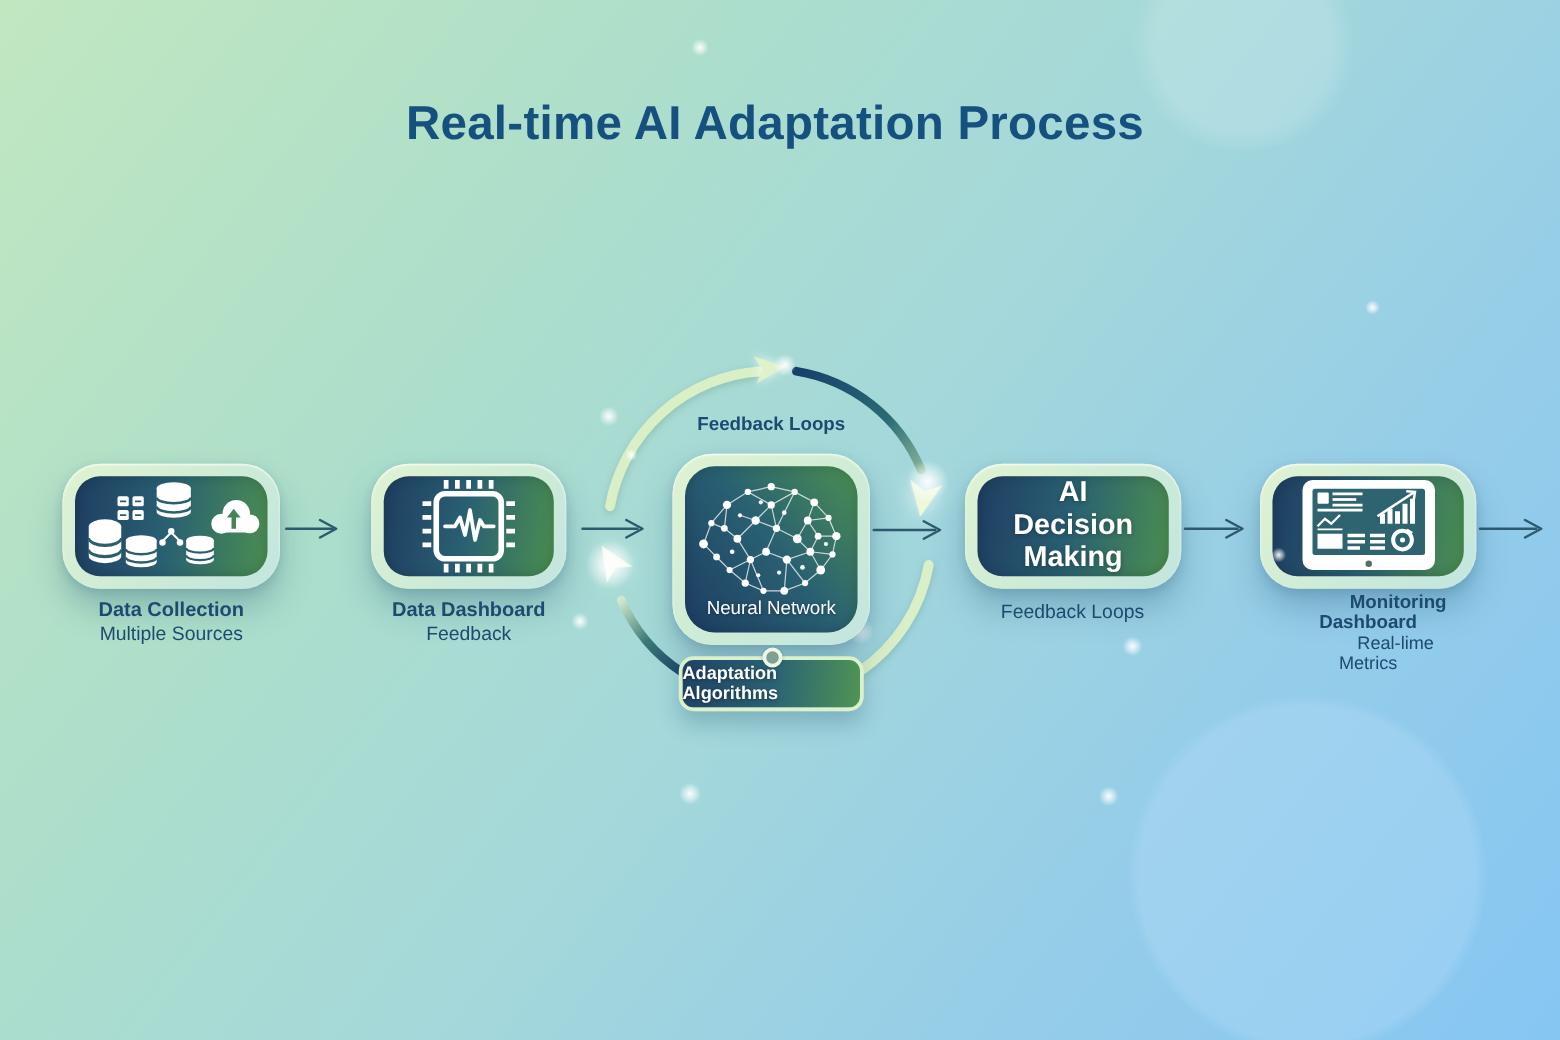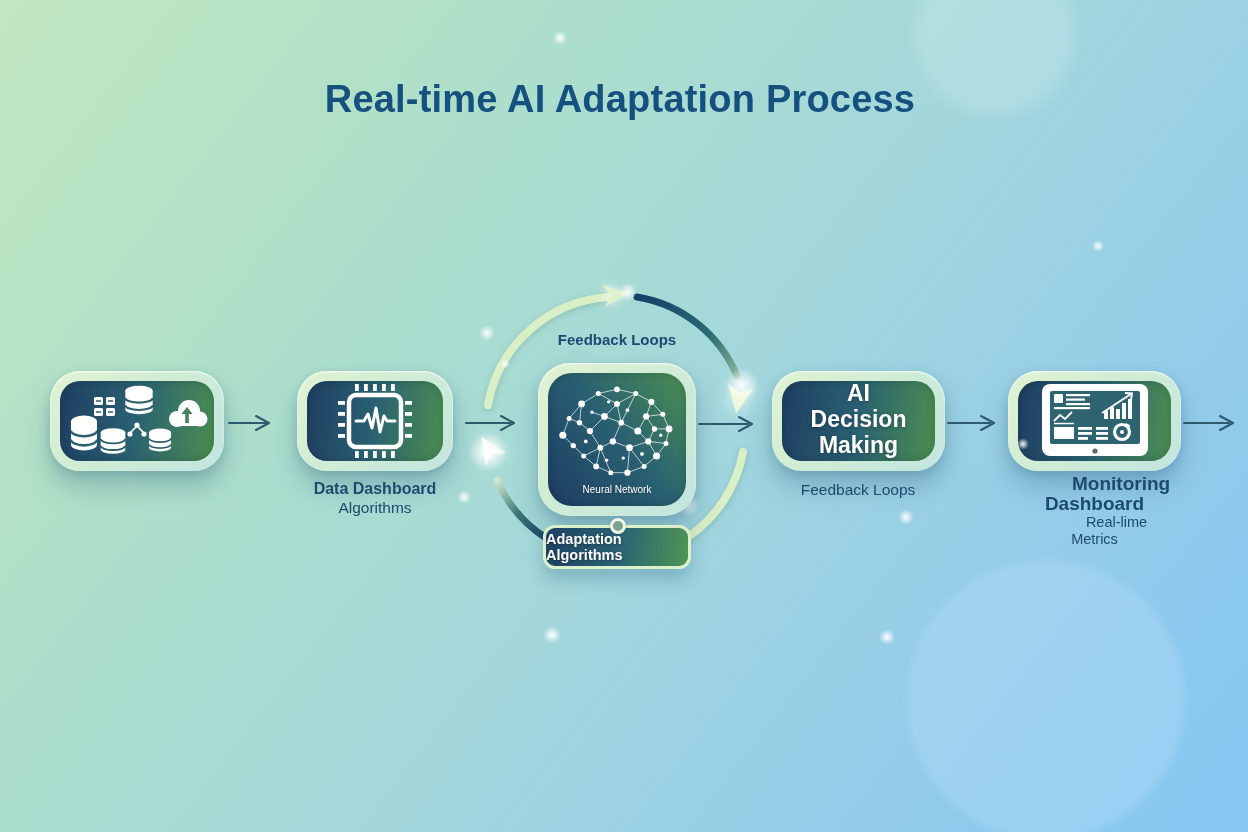--- a/index.html
+++ b/index.html
@@ -29,21 +29,21 @@
   }
   .panel svg{position:absolute;left:0;top:0;}
   .panel-square{border-radius:24px;background:linear-gradient(52deg,#1d3c62 0%,#296072 52%,#4b9052 100%);}
   
   .node-label{
     text-align:center;color:#1d4a6f;font-size:15.5px;line-height:1.22;z-index:4;
   }
   .node-label b{font-size:16px;}
   .inner-caption{
     position:absolute;left:0;right:0;bottom:11px;text-align:center;color:#ffffff;
-    font-size:10px;text-shadow:0 1px 3px rgba(0,0,0,.35);
+    font-size:15px;text-shadow:0 1px 3px rgba(0,0,0,.35);
   }
   .big-inner{
     position:absolute;left:0;right:0;top:50%;transform:translateY(-52%);
     text-align:center;color:#ffffff;font-size:23px;font-weight:700;line-height:1.12;
     text-shadow:0 1px 4px rgba(0,0,0,.3);padding:0 14px;
   }
   .loop-label{
     text-align:center;color:#1b4a72;font-size:15px;font-weight:700;z-index:2;
   }
   .adapt-box{
@@ -167,20 +167,24 @@
         <g transform="translate(127,36)">
           <circle cx="-10" cy="2" r="8" fill="#ffffff"></circle>
           <circle cx="2" cy="-6" r="11" fill="#ffffff"></circle>
           <circle cx="13" cy="2" r="7.5" fill="#ffffff"></circle>
           <rect x="-16" y="-2" width="32" height="11" rx="5.5" fill="#ffffff"></rect>
           <rect x="-1.8" y="-5" width="3.6" height="11" fill="#478457"></rect>
           <path d="M0,-10 L-5.5,-3 L5.5,-3 Z" fill="#478457"></path>
         </g>
       </svg>
     </div>
+  </div>
+  <div class="abs node-label" style="left:47px;top:479px;width:180px;">
+    <b>Data Collection</b><br>
+    <span>Multiple Sources</span>
   </div>
 
   <div class="abs frame" style="left:297px;top:371px;width:156px;height:100px;">
     <div class="panel">
       <svg width="136" height="80" viewBox="0 0 136 80">
         <g stroke="#ffffff" fill="none">
           <rect x="42" y="14" width="52" height="52" rx="7" stroke-width="4.5"></rect>
           <path d="M49,40 h8 l4,-7 l4,14 l4,-20 l4,24 l4,-16 l3,5 h8" stroke-width="3" stroke-linecap="round" stroke-linejoin="round"></path>
         </g>
         <g fill="#ffffff">
@@ -201,21 +205,21 @@
           <rect x="98" y="20" width="7" height="3.8"></rect>
             <rect x="98" y="31" width="7" height="3.8"></rect>
             <rect x="98" y="42" width="7" height="3.8"></rect>
             <rect x="98" y="53" width="7" height="3.8"></rect>
         </g>
       </svg>
     </div>
   </div>
   <div class="abs node-label" style="left:285px;top:479px;width:180px;">
     <b>Data Dashboard</b><br>
-    <span>Algorithms</span>
+    <span>Feedback</span>
   </div>
 
   <div class="abs frame" style="left:538px;top:363px;width:158px;height:153px;border-radius:32px;">
     <div class="panel panel-square">
       <svg width="138" height="100" viewBox="0 0 120 96" style="left:0;top:8px;">
         <g stroke="#ffffff" stroke-width="0.9" opacity="0.75" fill="none">
           <path d="M8,52 L14,36 L26,22 L42,12 L60,8 L78,12 L93,20 L104,32 L110,46 L107,60 L98,72 L86,82 L70,88 L54,88 L40,82 L28,72 L18,62 L8,52"></path>
           <path d="M14,36 L24,40 L34,48 L44,64 L28,72 M34,48 L48,34 L60,22 L42,12 M48,34 L64,40 L80,48 L90,58 L98,72 M64,40 L56,58 L72,64 L86,82 M56,58 L44,64 L54,88 M72,64 L90,58 L107,60 M60,22 L78,12 M60,22 L64,40 M80,48 L88,34 L93,20 M88,34 L104,32 M96,46 L110,46 M96,46 L88,34 M96,46 L90,58 M24,40 L26,22 M44,64 L40,82 M72,64 L70,88 M48,34 L36,30 M64,40 L70,28 L78,12"></path>
         </g>
         <g fill="#ffffff">
@@ -307,21 +311,21 @@
           <path d="M84,32 L113,13" stroke-width="2"></path>
           <path d="M107,12 L114,12.5 L113,19" stroke-width="2"></path>
           <circle cx="104" cy="51" r="7.5" stroke-width="3.2"></circle>
         </g>
         <circle cx="104" cy="51" r="2" fill="#ffffff"></circle>
         <rect x="108" y="42" width="5" height="2.4" fill="#ffffff" transform="rotate(30 108 42)"></rect>
       </svg>
     </div>
   </div>
   <div class="abs node-label" style="left:1024px;top:474px;width:141px;line-height:1.06;">
-    <b style="font-size:19px;margin-left:48px;">Monitoring Dashboard</b><br>
+    <b style="font-size:15px;margin-left:48px;">Monitoring Dashboard</b><br>
     <span style="font-size:14.5px;margin-left:44px;">Real-lime Metrics</span>
   </div>
 
   <div class="abs sparkle" style="left:553px;top:31px;width:14px;height:14px;"></div>
   <div class="abs sparkle" style="left:1092px;top:240px;width:12px;height:12px;"></div>
   <div class="abs sparkle" style="left:479px;top:325px;width:16px;height:16px;"></div>
   <div class="abs sparkle" style="left:500px;top:359px;width:10px;height:10px;"></div>
   <div class="abs sparkle" style="left:725px;top:368px;width:34px;height:34px;z-index:2;"></div>
   <div class="abs sparkle" style="left:468px;top:432px;width:40px;height:40px;z-index:2;"></div>
   <div class="abs sparkle" style="left:1017px;top:438px;width:12px;height:12px;z-index:4;"></div>

